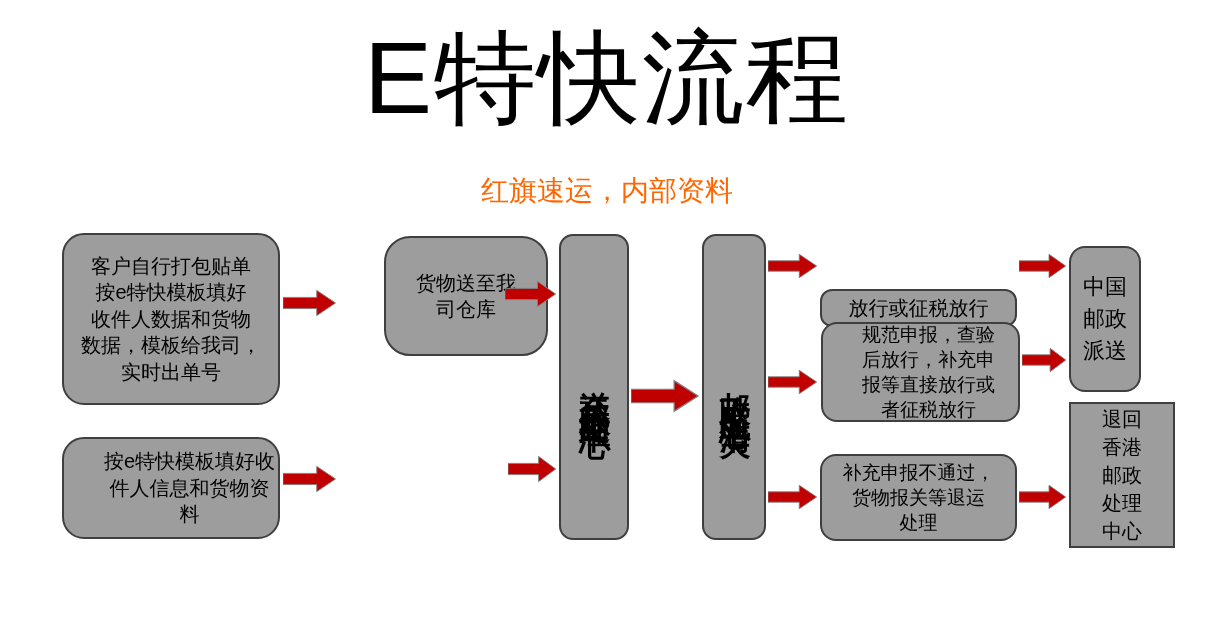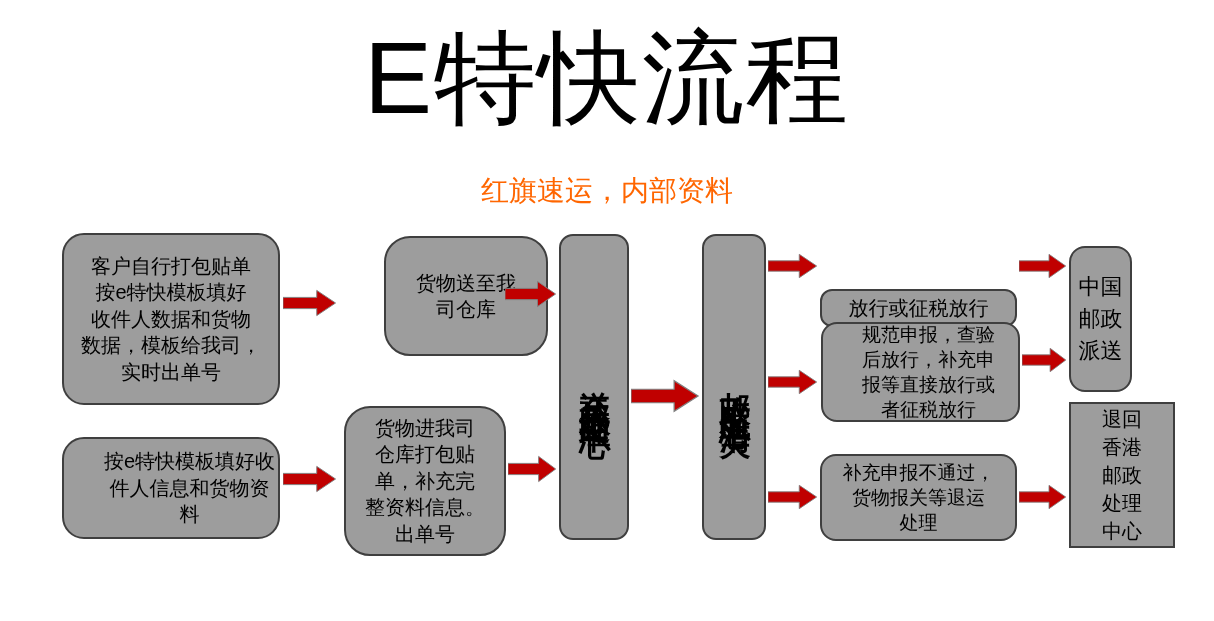--- a/index.html
+++ b/index.html
@@ -76,39 +76,34 @@
 按e特快模板填好
 收件人数据和货物
 数据，模板给我司，
 实时出单号</div>
   <div class="node" style="left:62px;top:437px;width:218px;height:102px;border-radius:22px;padding-left:37px;">按e特快模板填好收
 件人信息和货物资
 料</div>
 
   <div class="node" style="left:339px;top:236px;width:164px;height:120px;border-radius:26px;margin-left:45px;">货物送至我
 司仓库</div>
-  <div class="node" style="left:344px;top:406px;width:162px;height:150px;border-radius:26px;">货物进我司
-仓库打包贴
-单，补充完
-整资料信息。
-出单号</div>
 
   <div class="node v-node" style="left:559px;top:234px;width:70px;height:306px;border-radius:14px;">送至邮政处理中心</div>
   <div class="node v-node" style="left:702px;top:234px;width:64px;height:306px;border-radius:14px;">邮政广航中心清关</div>
 
   <div class="node" style="left:820px;top:249px;width:197px;height:38px;border-radius:12px;margin-top:40px;">放行或征税放行</div>
   <div class="node" style="left:821px;top:322px;width:199px;height:100px;border-radius:16px;font-size:19px;padding-left:16px;">规范申报，查验
 后放行，补充申
 报等直接放行或
 者征税放行</div>
   <div class="node" style="left:820px;top:454px;width:197px;height:87px;border-radius:16px;font-size:19px;">补充申报不通过，
 货物报关等退运
 处理</div>
 
-  <div class="node" style="left:1069px;top:246px;width:63px;height:146px;border-radius:16px;font-size:22px;line-height:1.45;">中国
+  <div class="node" style="left:1069px;top:246px;width:72px;height:146px;border-radius:16px;font-size:22px;line-height:1.45;">中国
 邮政
 派送</div>
   <div class="node" style="left:1069px;top:402px;width:106px;height:146px;border-radius:0;line-height:1.4;">退回
 香港
 邮政
 处理
 中心</div>
 
   <svg class="arrow" style="left:283px;top:289px;width:54px;height:28px;" viewBox="0 0 56 30" preserveAspectRatio="none">
     <polygon points="0,9 35,9 35,1.5 54.5,15 35,28.5 35,21 0,21"></polygon>

